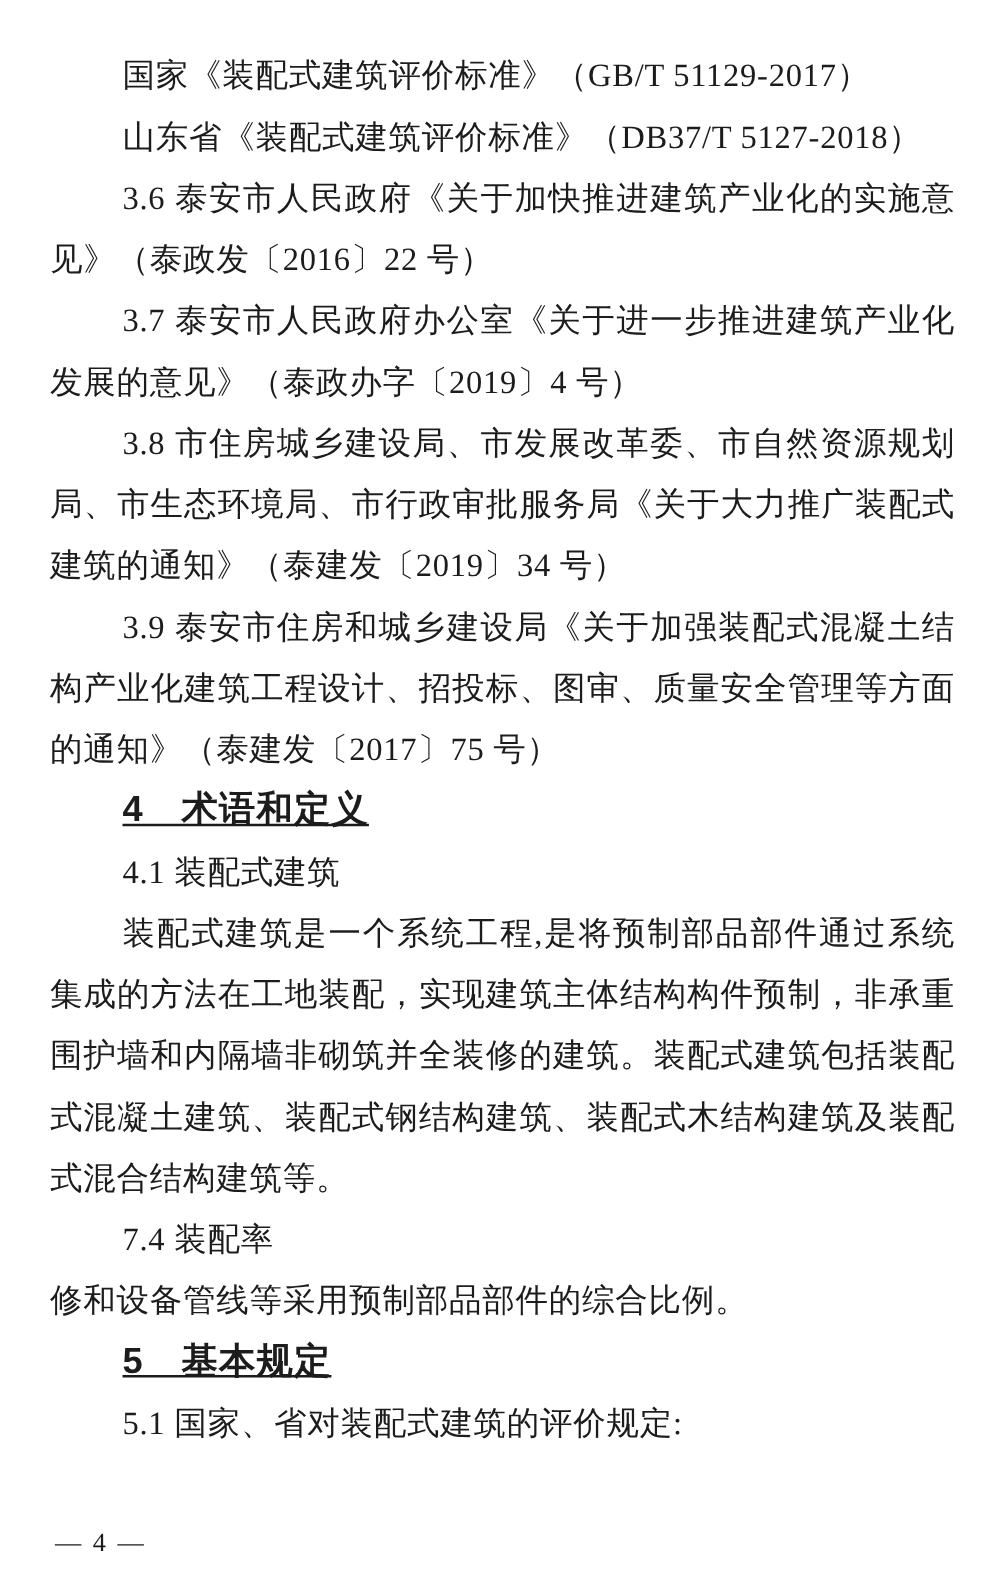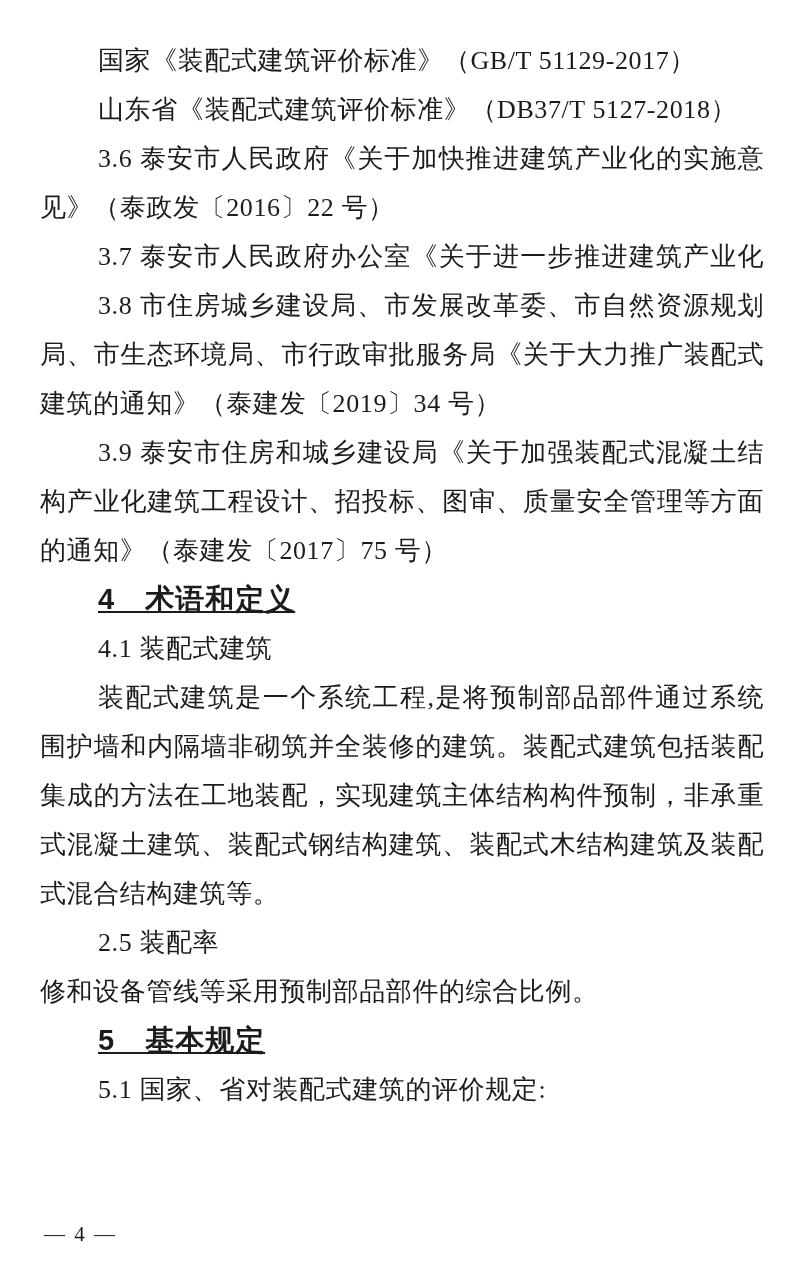--- a/index.html
+++ b/index.html
@@ -54,31 +54,32 @@
 </style>
 </head>
 <body>
 
 <div class="page">
   <div class="line indent">国家《装配式建筑评价标准》（GB/T 51129-2017）</div>
   <div class="line indent">山东省《装配式建筑评价标准》（DB37/T 5127-2018）</div>
   <div class="line indent justify">3.6 泰安市人民政府《关于加快推进建筑产业化的实施意</div>
   <div class="line">见》（泰政发〔2016〕22 号）</div>
   <div class="line indent justify">3.7 泰安市人民政府办公室《关于进一步推进建筑产业化</div>
+  <div class="line">发展的意见》（泰政办字〔2019〕4 号）</div>
   <div class="line indent justify">3.8 市住房城乡建设局、市发展改革委、市自然资源规划</div>
   <div class="line justify">局、市生态环境局、市行政审批服务局《关于大力推广装配式</div>
   <div class="line">建筑的通知》（泰建发〔2019〕34 号）</div>
   <div class="line indent justify">3.9 泰安市住房和城乡建设局《关于加强装配式混凝土结</div>
   <div class="line justify">构产业化建筑工程设计、招投标、图审、质量安全管理等方面</div>
   <div class="line">的通知》（泰建发〔2017〕75 号）</div>
   <div class="line heading">4　术语和定义</div>
   <div class="line indent">4.1 装配式建筑</div>
   <div class="line indent justify">装配式建筑是一个系统工程,是将预制部品部件通过系统</div>
+  <div class="line justify">集成的方法在工地装配，实现建筑主体结构构件预制，非承重</div>
   <div class="line justify">围护墙和内隔墙非砌筑并全装修的建筑。装配式建筑包括装配</div>
-  <div class="line justify">集成的方法在工地装配，实现建筑主体结构构件预制，非承重</div>
   <div class="line justify">式混凝土建筑、装配式钢结构建筑、装配式木结构建筑及装配</div>
   <div class="line">式混合结构建筑等。</div>
-  <div class="line indent">2.5 装配率</div>
+  <div class="line indent">7.4 装配率</div>
   <div class="line">修和设备管线等采用预制部品部件的综合比例。</div>
   <div class="line heading">5　基本规定</div>
   <div class="line indent">5.1 国家、省对装配式建筑的评价规定:</div>
   <div class="pagenum">— 4 —</div>
 </div>
 
 </body></html>

